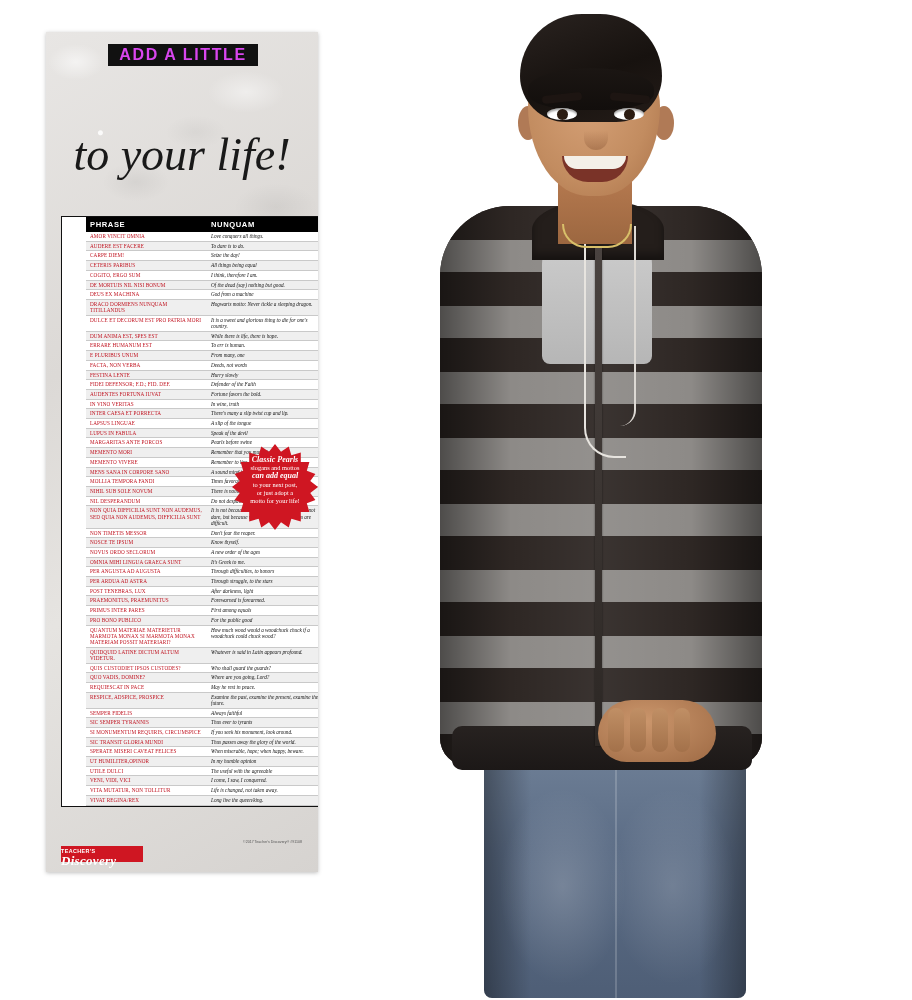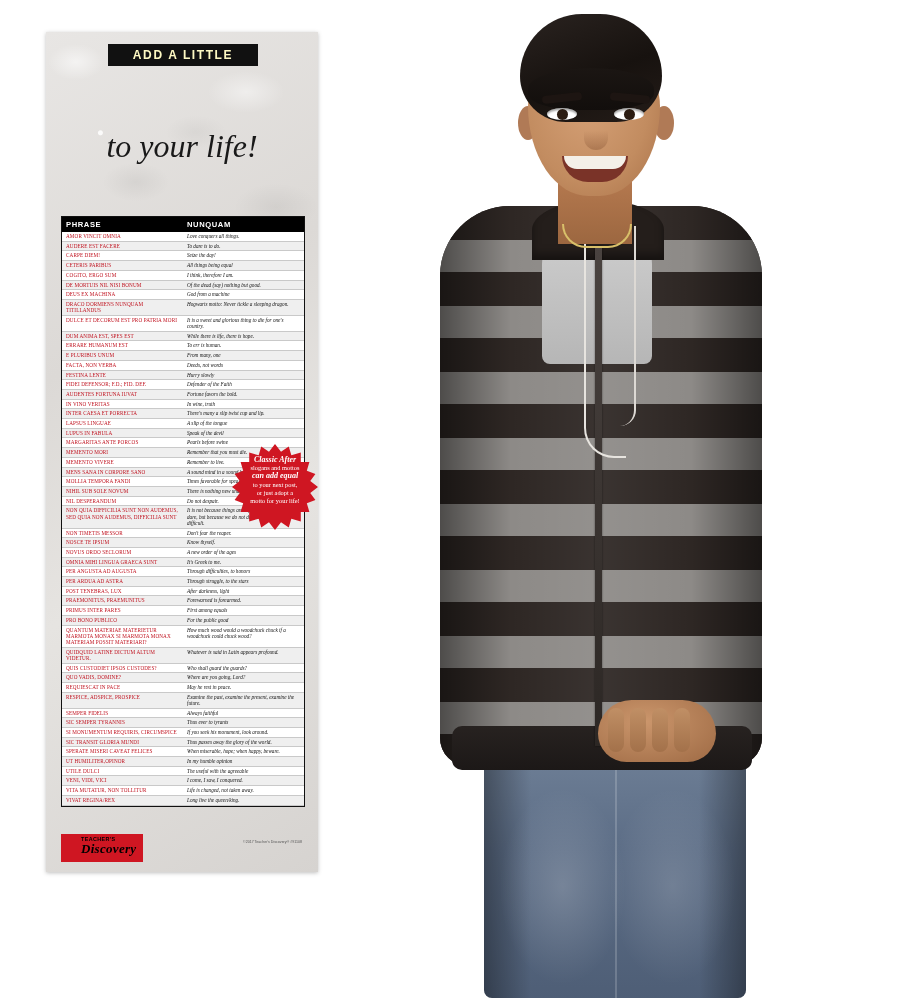--- a/index.html
+++ b/index.html
@@ -56,22 +56,22 @@
     left: 62px;
     top: 12px;
     width: 150px;
     height: 22px;
     background: #111111;
     display: flex;
     align-items: center;
     justify-content: center;
   }
   #banner .banner-text {
-    color: #fef9c3;
-    font-size: 12px;
+    color: #d946ef;
+    font-size: 16px;
     font-weight: bold;
     letter-spacing: 1.6px;
     font-family: "Liberation Sans", sans-serif;
   }
 
   #latin-word {
     position: absolute;
     left: 0;
     top: 26px;
     width: 272px;
@@ -85,21 +85,21 @@
     text-shadow: 1px 1px 0 rgba(0,0,0,0.18);
   }
   #to-your-life {
     position: absolute;
     left: 0;
     top: 96px;
     width: 272px;
     text-align: center;
     font-family: "Liberation Serif", serif;
     font-style: italic;
-    font-size: 32px;
+    font-size: 46px;
     color: #191919;
   }
 
   #blurb {
     position: absolute;
     left: 22px;
     top: 142px;
     width: 232px;
     font-family: "Liberation Sans", sans-serif;
     font-size: 8.3px;
@@ -116,20 +116,21 @@
   }
 
   
   #table-wrap {
     position: absolute;
     left: 15px;
     top: 184px;
     width: 242px;
     background: #ffffff;
     border: 1px solid #111;
+    padding-left: 24px;
   }
   table.phrases {
     border-collapse: collapse;
     width: 100%;
     table-layout: fixed;
   }
   table.phrases th {
     background: #000000;
     color: #ffffff;
     font-size: 7.6px;
@@ -196,24 +197,24 @@
     font-weight: bold;
     font-size: 8px;
   }
 
   
   #footer-logo {
     position: absolute;
     left: 15px;
     bottom: 10px;
     width: 82px;
-    height: 28px;
+    height: 16px;
     background: #cf1622;
-    color: #000000;
-    padding: 2px 20px;
+    color: #ffffff;
+    padding: 2px 0;
     box-sizing: border-box;
   }
   #footer-logo .t1 {
     font-size: 5.4px;
     font-weight: bold;
     letter-spacing: 0.4px;
     font-family: "Liberation Sans", sans-serif;
   }
   #footer-logo .t2 {
     font-family: "Liberation Serif", serif;
@@ -689,21 +690,21 @@
               <td class="ph">VIVAT REGINA/REX</td>
               <td class="mn">Long live the queen/king.</td>
             </tr>
           </tbody>
       </table>
     </div>
 
     <div id="starburst">
       <div class="burst"></div>
       <div class="burst-text">
-        <div class="scriptline">Classic After</div>
+        <div class="scriptline">Classic Pearls</div>
         <div>slogans and mottos</div>
         <div class="scriptline">can add equal</div>
         <div>to your next post,</div>
         <div>or just adopt a</div>
         <div>motto for your life!</div>
       </div>
     </div>
 
     <div id="copyright">©2017 Teacher's Discovery®  #91108</div>
 

